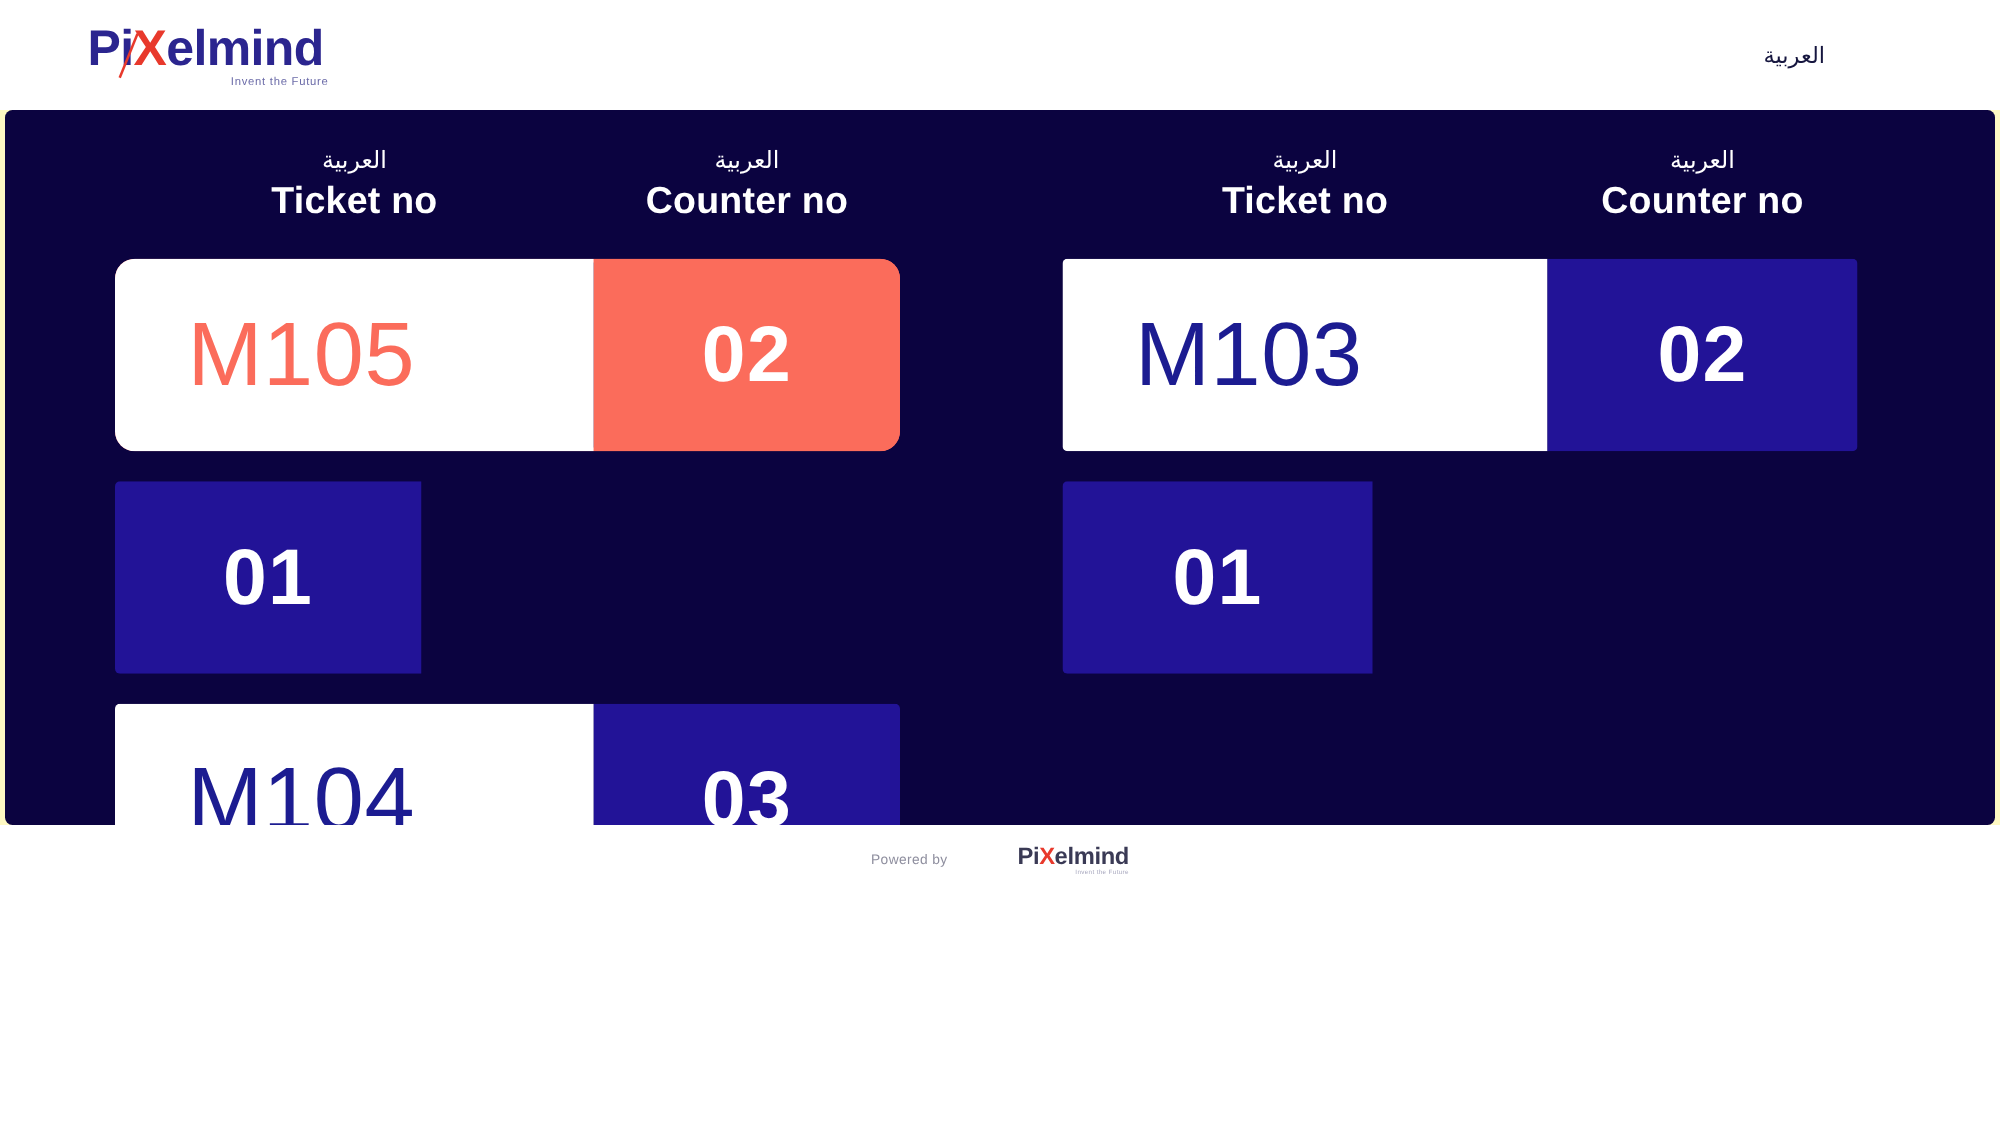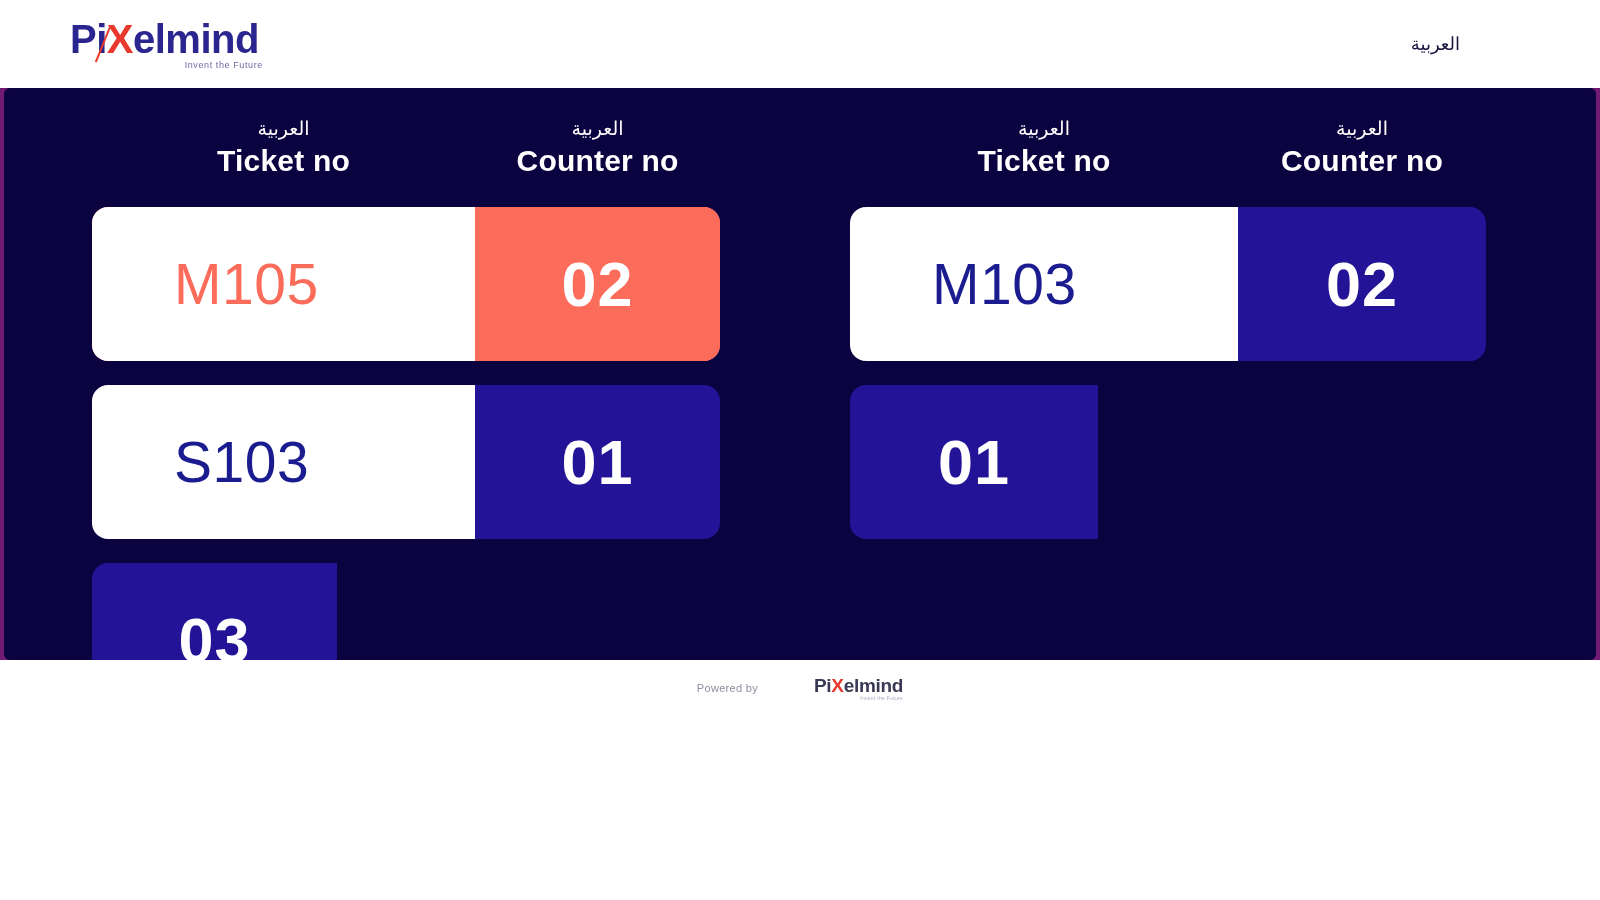--- a/index.html
+++ b/index.html
@@ -13,21 +13,21 @@
   body {
     font-family: "Liberation Sans", sans-serif;
     background: #ffffff;
   }
 
   .app {
     width: 1600px;
     height: 716px;
     display: flex;
     flex-direction: column;
-    background: #701a75;
+    background: #fef9c3;
     position: relative;
   }
 
   
   .header {
     height: 88px;
     flex: 0 0 88px;
     background: #ffffff;
     display: flex;
     align-items: center;
@@ -151,32 +151,32 @@
   .rows {
     display: flex;
     flex-direction: column;
     gap: 24px;
     width: 100%;
   }
 
   .ticket-row {
     display: flex;
     height: 154px;
-    border-radius: 16px;
+    border-radius: 4px;
     overflow: hidden;
     width: 100%;
   }
 
   .cell-ticket {
     flex: 0 0 61%;
     background: #ffffff;
     display: flex;
     align-items: center;
-    padding-left: 82px;
-    font-size: 57px;
+    padding-left: 58px;
+    font-size: 72px;
     font-weight: 500;
     color: #1c1c91;
     letter-spacing: 0.5px;
     text-align: center;
   }
 
   .cell-counter {
     flex: 0 0 39%;
     background: #221397;
     display: flex;
@@ -271,24 +271,24 @@
           <div class="head-en">Counter no</div>
         </div>
       </div>
 
       <div class="rows">
         <div class="ticket-row highlight">
           <div class="cell-ticket">M105</div>
           <div class="cell-counter">02</div>
         </div>
         <div class="ticket-row">
-          <div class="cell-ticket">S103</div>
           <div class="cell-counter">01</div>
         </div>
         <div class="ticket-row">
+          <div class="cell-ticket">M104</div>
           <div class="cell-counter">03</div>
         </div>
       </div>
     </div>
 
     <div class="panel right">
       <div class="panel-head">
         <div class="head-col ticket">
           <div class="head-ar">العربية</div>
           <div class="head-en">Ticket no</div>

